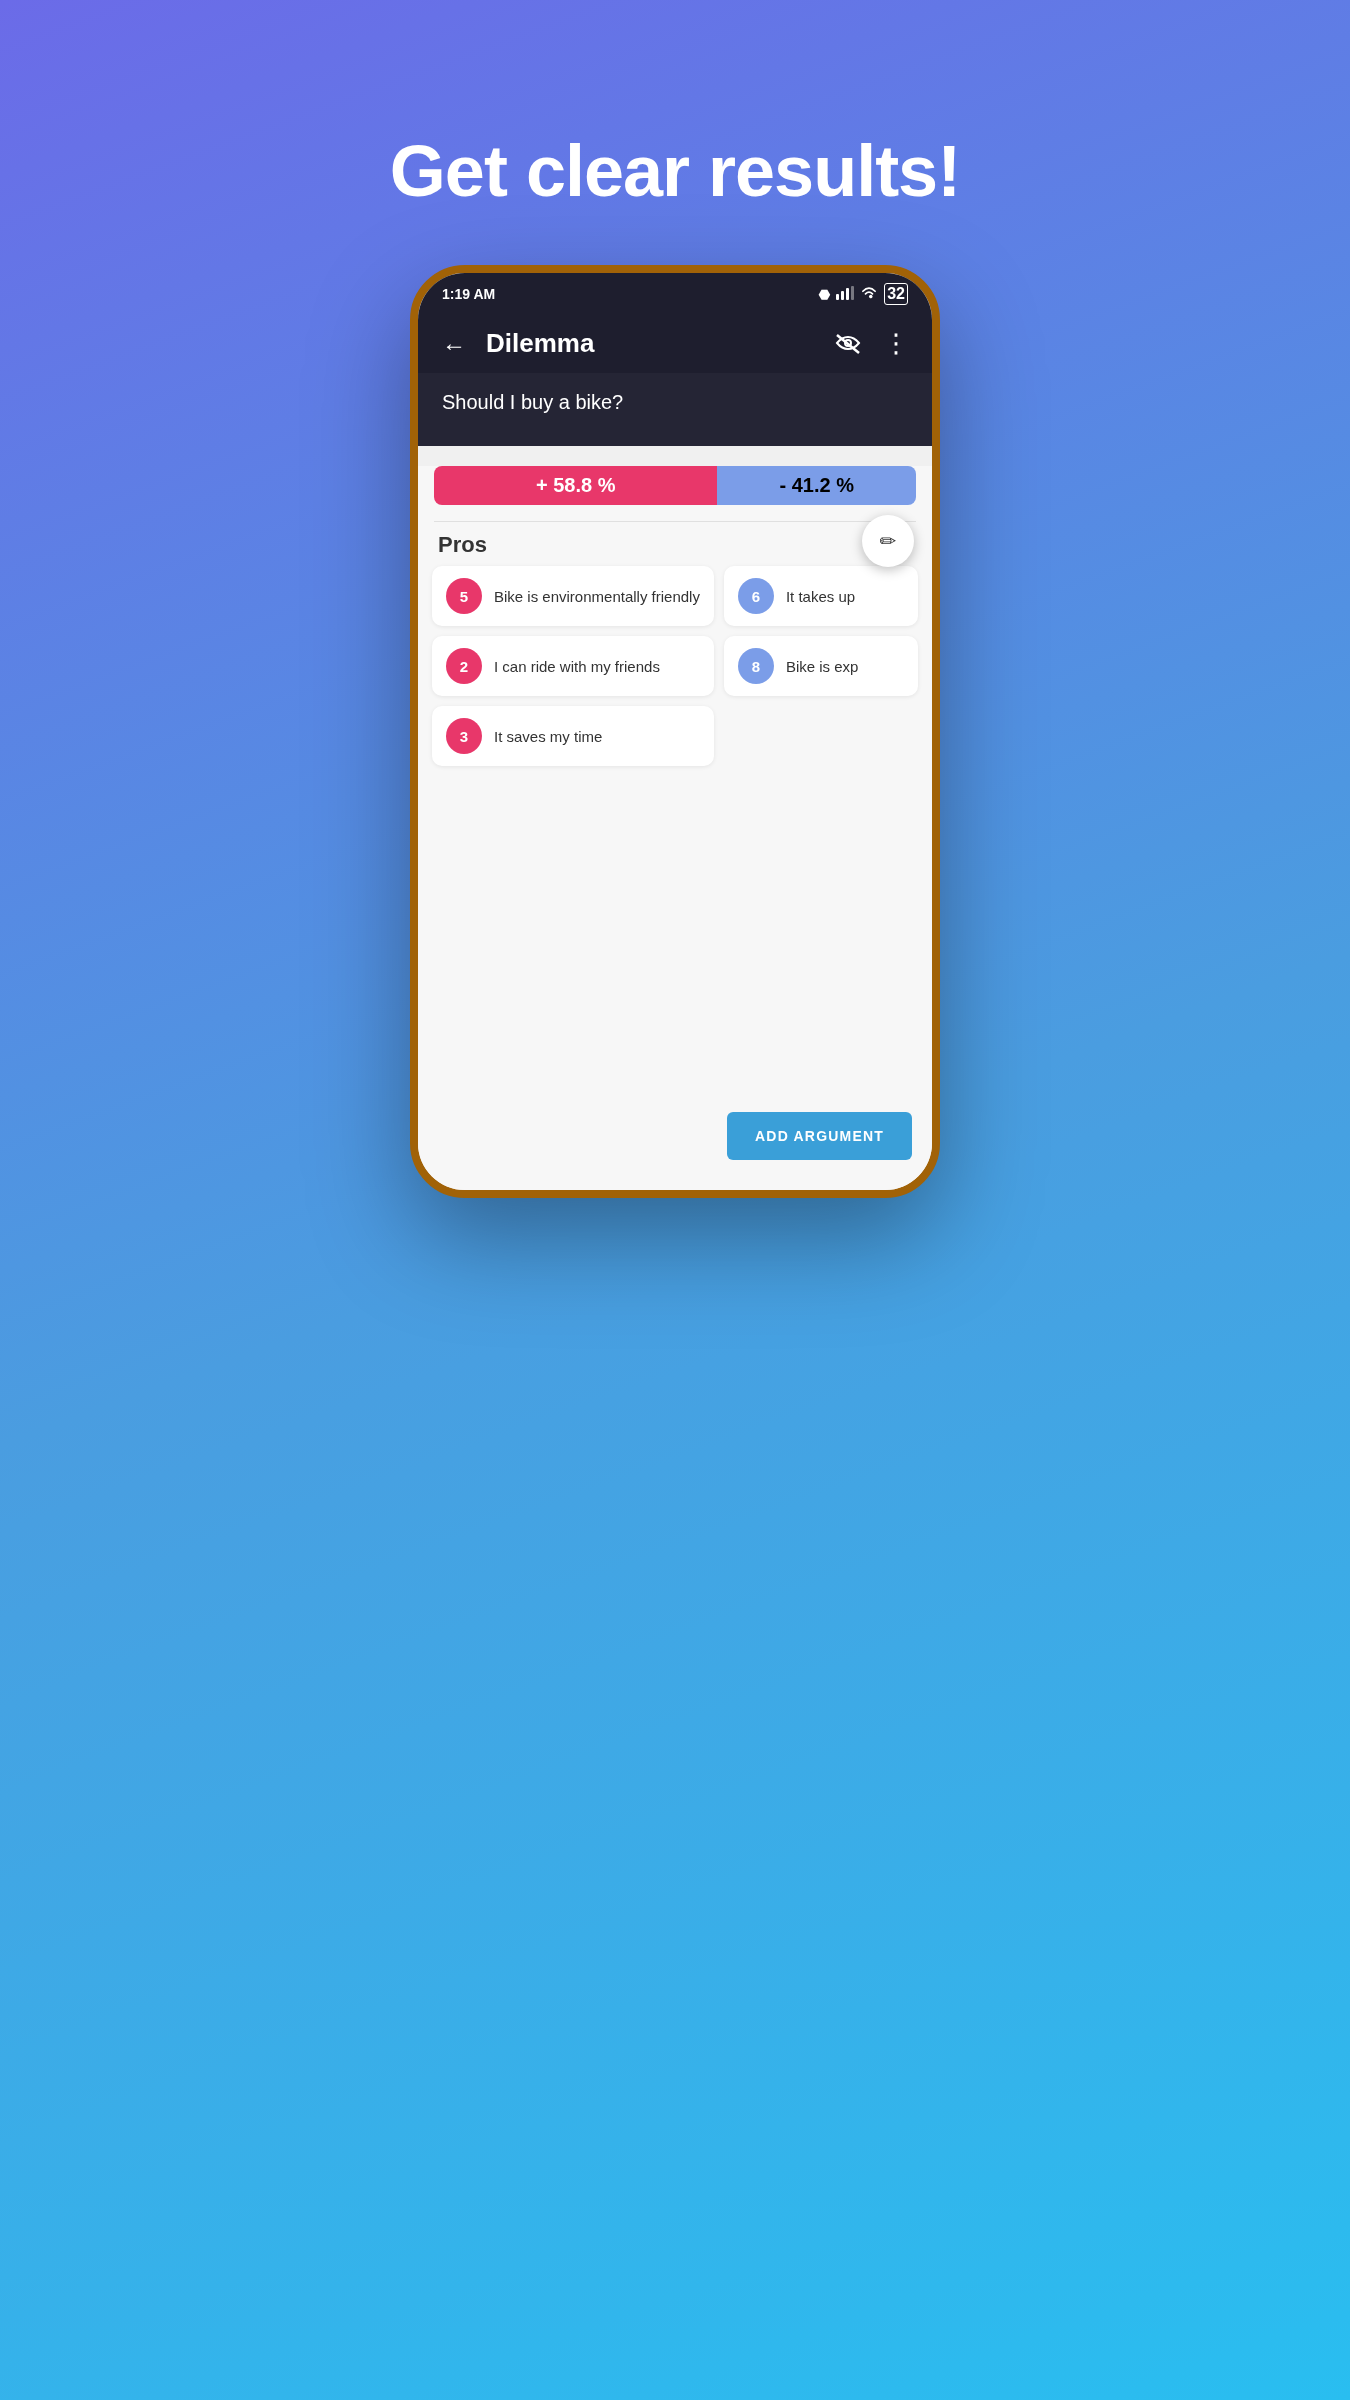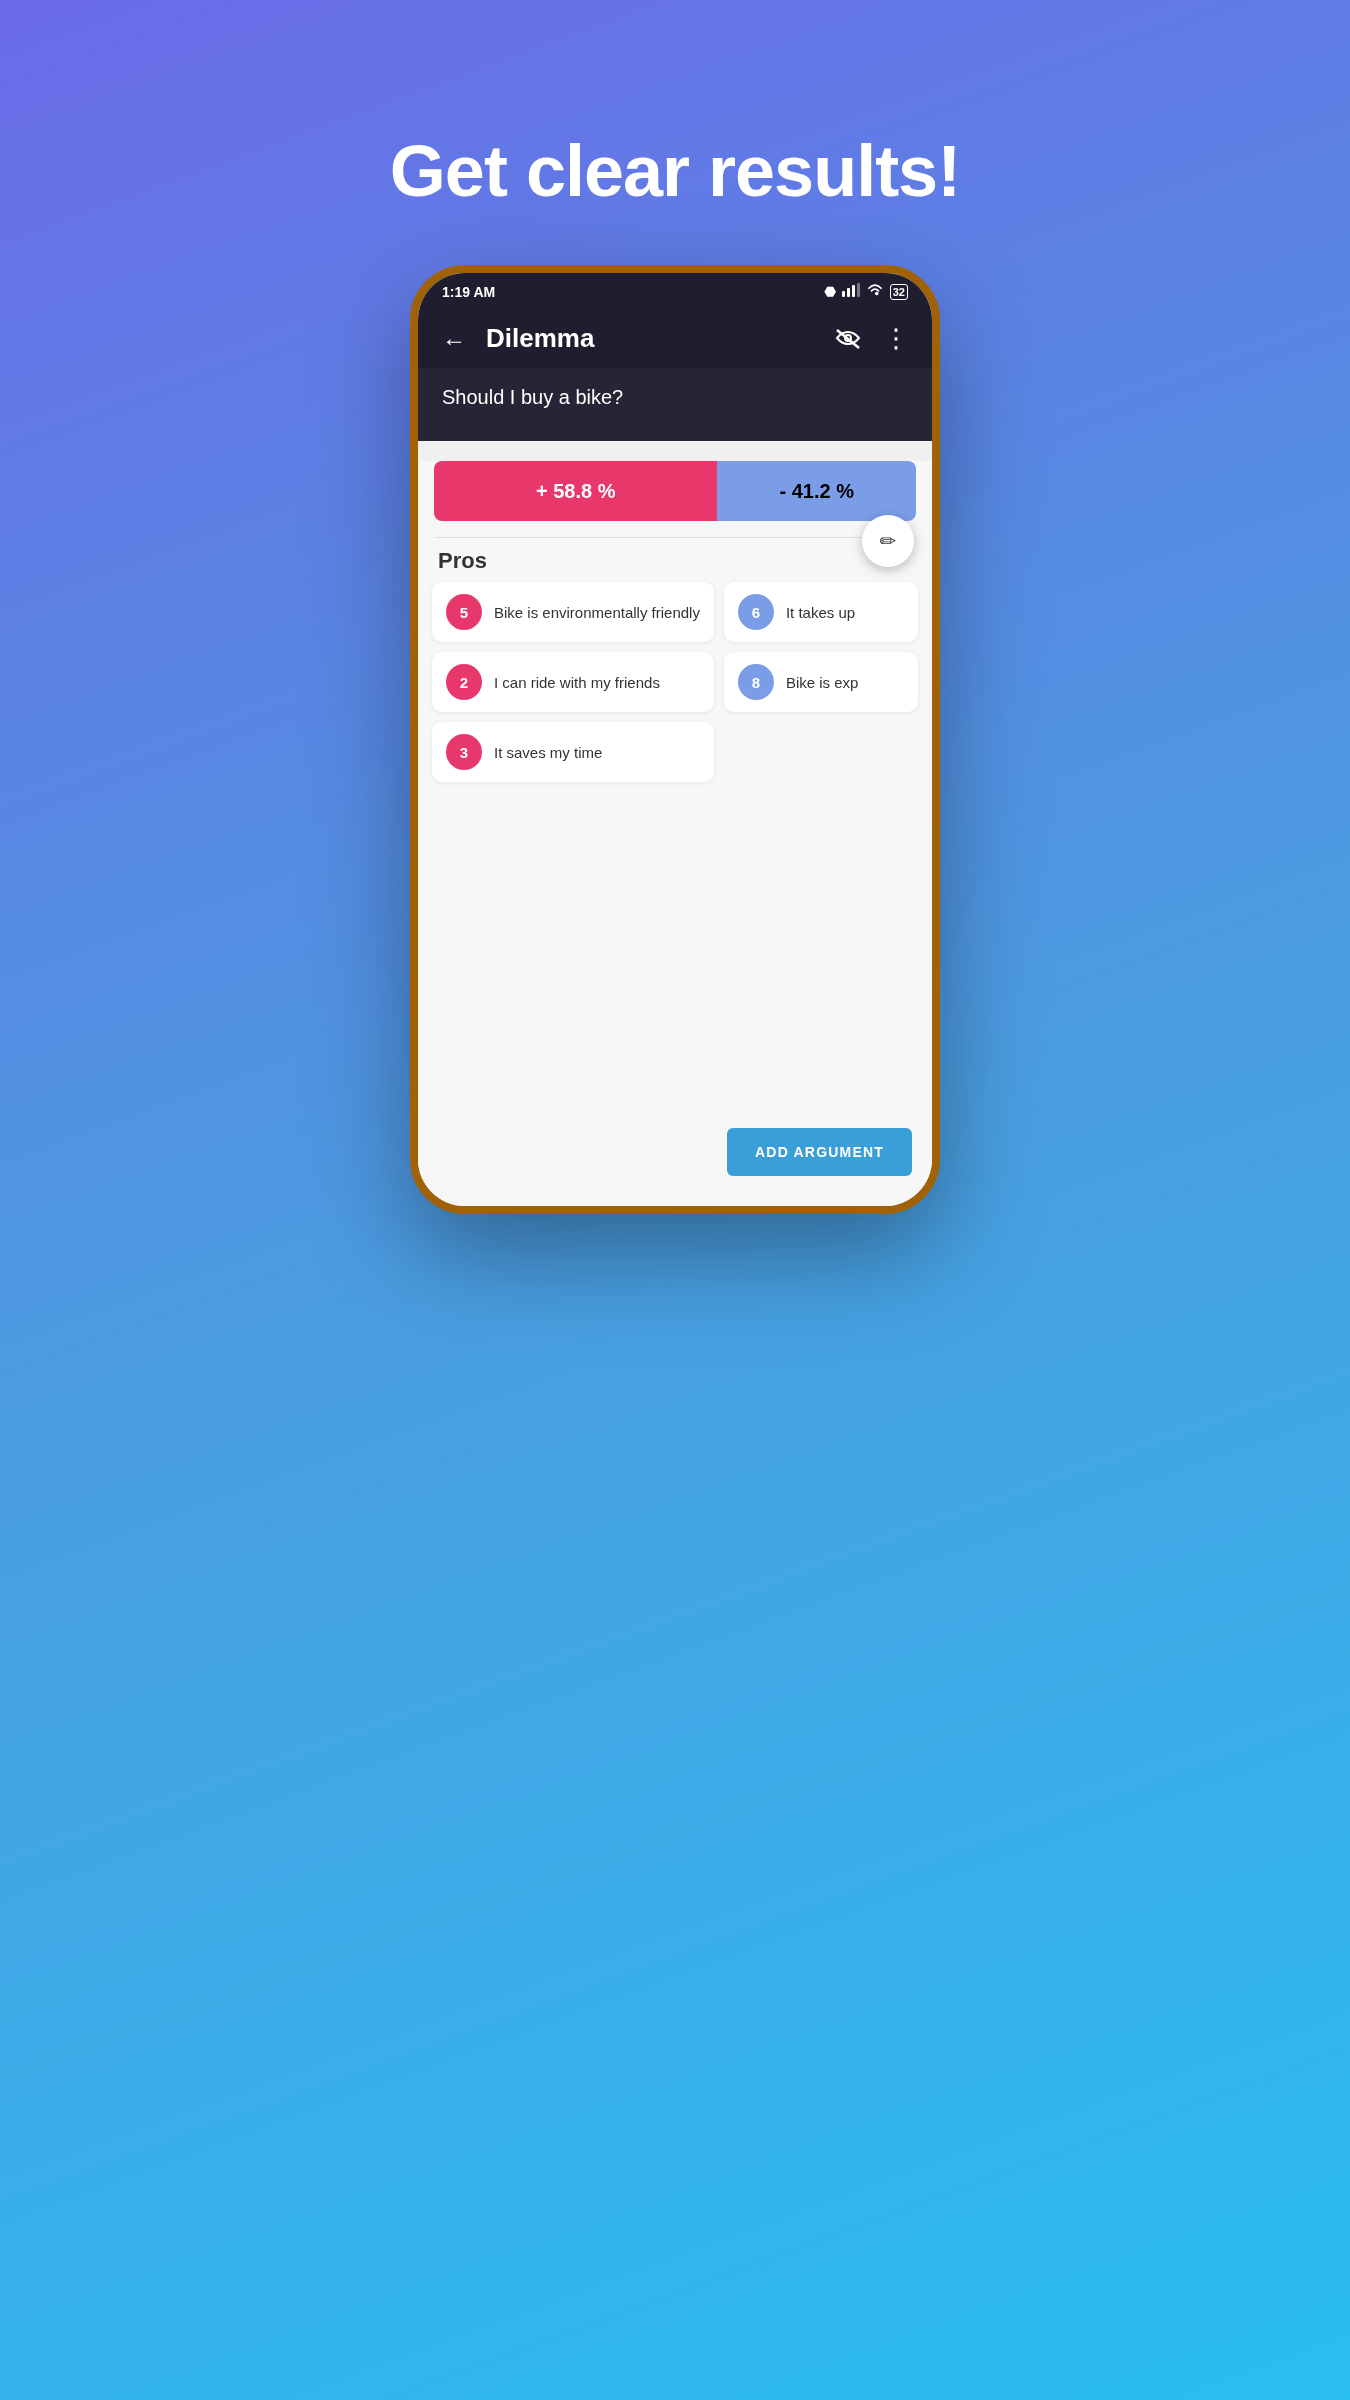--- a/index.html
+++ b/index.html
@@ -121,21 +121,21 @@
       background: #f7f7f7;
       padding: 0;
     }
 
     
     .score-bar {
       display: flex;
       margin: 20px 16px 16px 16px;
       border-radius: 8px;
       overflow: hidden;
-      height: 60px;
+      height: 39px;
     }
 
     .score-pros {
       background: #e8376a;
       color: white;
       font-size: 20px;
       font-weight: 600;
       display: flex;
       align-items: center;
       justify-content: center;
@@ -255,21 +255,21 @@
           <rect x="15" y="0" width="3" height="14" rx="1" opacity="0.4"></rect>
         </svg>
       </span>
       <span>
         <svg width="18" height="14" viewBox="0 0 20 16" fill="white">
           <path d="M10 12 a2 2 0 1 1 0 0.01Z" fill="white"></path>
           <path d="M6 9 q4-4 8 0" stroke="white" stroke-width="2" fill="none" stroke-linecap="round"></path>
           <path d="M3 6 q7-7 14 0" stroke="white" stroke-width="2" fill="none" stroke-linecap="round"></path>
         </svg>
       </span>
-      <span style="display:inline-flex;align-items:center;border:1.5px solid white;border-radius:3px;padding:1px 2px;font-size:11px;font-weight:700;">
+      <span style="display:inline-flex;align-items:center;border:1.5px solid white;border-radius:3px;padding:1px 2px;font-size:16px;font-weight:700;">
         <span>32</span>
       </span>
     </div>
   </div>
 
   <div class="app-bar">
     <span class="back-arrow app-bar-icon">←</span>
     <span class="app-bar-title">Dilemma</span>
     <span class="app-bar-icon" style="font-size:22px;">
       <svg width="28" height="22" viewBox="0 0 28 22" fill="none">

